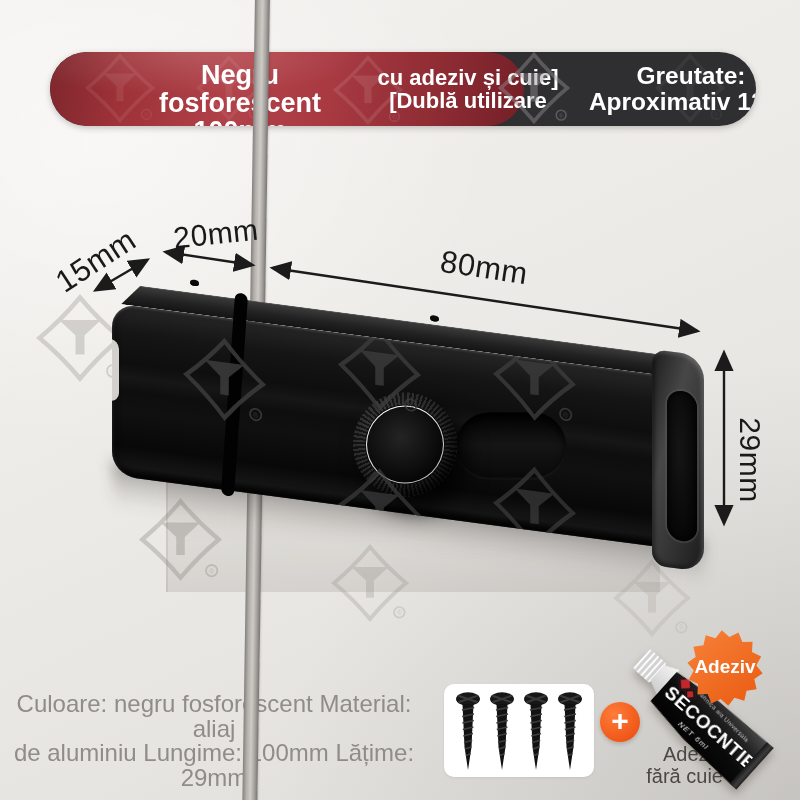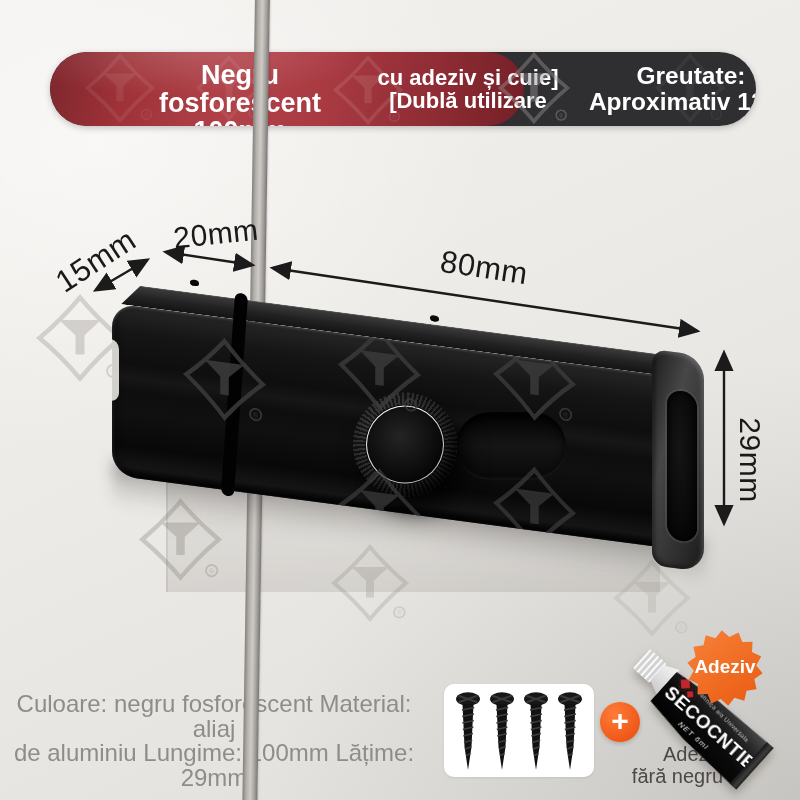--- a/index.html
+++ b/index.html
@@ -267,21 +267,21 @@
     <svg width="26" height="80" viewBox="0 0 26 80">
         <use href="#screw-sym"></use>
       </svg>
     <svg width="26" height="80" viewBox="0 0 26 80">
         <use href="#screw-sym"></use>
       </svg>
   </div>
   <div class="plus-badge">+</div>
   <div class="adhesive-label">
     <div>Adeziv</div>
-    <div>fără negru</div>
+    <div>fără cuie</div>
   </div>
 
   <div class="tube">
     <div class="tube-cap"></div>
     <div class="tube-shoulder"></div>
     <div class="tube-body">
       <div class="tube-mark" style="left:8px;top:5px"></div>
       <div class="tube-mark" style="left:20px;top:11px;width:6px;height:6px"></div>
       <div class="tube-tagline">Tehnica aia Universala</div>
       <div class="tube-brand">SECOCNTIE</div>

